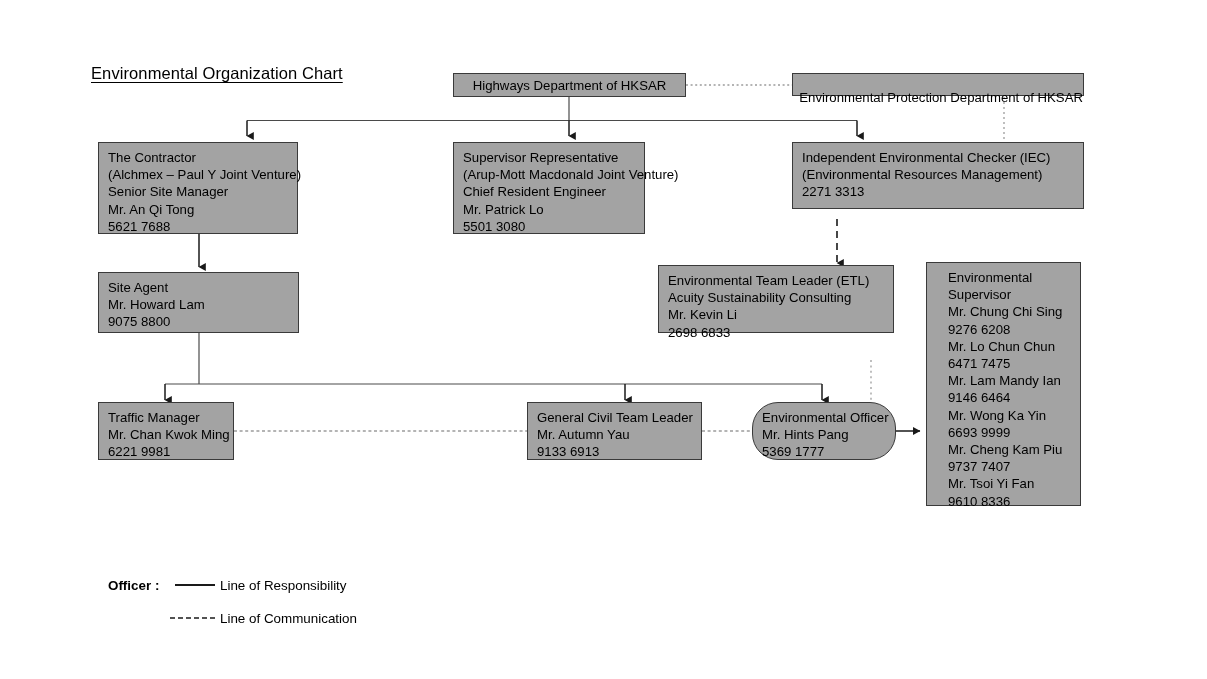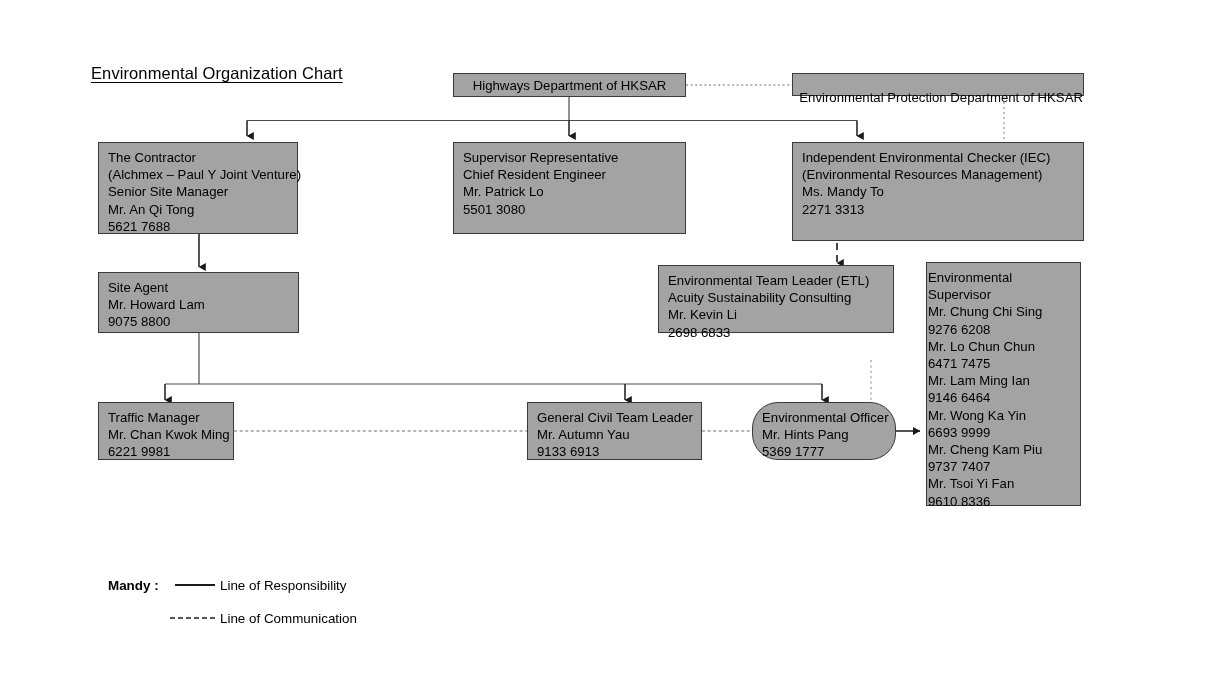--- a/index.html
+++ b/index.html
@@ -99,55 +99,55 @@
   </div>
 
   <div class="node" style="left:98px;top:142px;width:200px;height:92px;">
     <div class="ln">The Contractor</div>
     <div class="ln">(Alchmex – Paul Y Joint Venture)</div>
     <div class="ln">Senior Site Manager</div>
     <div class="ln">Mr. An Qi Tong</div>
     <div class="ln">5621 7688</div>
   </div>
 
-  <div class="node" style="left:453px;top:142px;width:233px;height:92px;">
+  <div class="node" style="left:453px;top:142px;width:192px;height:92px;">
     <div class="ln">Supervisor Representative</div>
+    <div class="ln">(Arup-Mott Macdonald Joint Venture)</div>
     <div class="ln">Chief Resident Engineer</div>
     <div class="ln">Mr. Patrick Lo</div>
     <div class="ln">5501 3080</div>
   </div>
 
-  <div class="node" style="left:792px;top:142px;width:292px;height:99px;">
+  <div class="node" style="left:792px;top:142px;width:292px;height:67px;">
     <div class="ln">Independent Environmental Checker (IEC)</div>
     <div class="ln">(Environmental Resources Management)</div>
-    <div class="ln">Ms. Mandy To</div>
     <div class="ln">2271 3313</div>
   </div>
 
   <div class="node" style="left:98px;top:272px;width:201px;height:61px;">
     <div class="ln">Site Agent</div>
     <div class="ln">Mr. Howard Lam</div>
     <div class="ln">9075 8800</div>
   </div>
 
   <div class="node" style="left:658px;top:265px;width:236px;height:68px;">
     <div class="ln">Environmental Team Leader (ETL)</div>
     <div class="ln">Acuity Sustainability Consulting</div>
     <div class="ln">Mr. Kevin Li</div>
     <div class="ln">2698 6833</div>
   </div>
 
-  <div class="node" style="left:926px;top:262px;width:155px;height:244px;padding-left:1px;">
+  <div class="node" style="left:926px;top:262px;width:155px;height:244px;padding-left:21px;">
     <div class="ln">Environmental</div>
     <div class="ln">Supervisor</div>
     <div class="ln">Mr. Chung Chi Sing</div>
     <div class="ln">9276 6208</div>
     <div class="ln">Mr. Lo Chun Chun</div>
     <div class="ln">6471 7475</div>
-    <div class="ln">Mr. Lam Ming Ian</div>
+    <div class="ln">Mr. Lam Mandy Ian</div>
     <div class="ln">9146 6464</div>
     <div class="ln">Mr. Wong Ka Yin</div>
     <div class="ln">6693 9999</div>
     <div class="ln">Mr. Cheng Kam Piu</div>
     <div class="ln">9737 7407</div>
     <div class="ln">Mr. Tsoi Yi Fan</div>
     <div class="ln">9610 8336</div>
   </div>
 
   <div class="node" style="left:98px;top:402px;width:136px;height:58px;">
@@ -161,17 +161,17 @@
     <div class="ln">Mr. Autumn Yau</div>
     <div class="ln">9133 6913</div>
   </div>
 
   <div class="node" style="left:752px;top:402px;width:144px;height:58px;border-radius:26px;">
     <div class="ln">Environmental Officer</div>
     <div class="ln">Mr. Hints Pang</div>
     <div class="ln">5369 1777</div>
   </div>
 
-  <div class="legend-label">Mandy :</div>
+  <div class="legend-label">Officer :</div>
   <div class="legend-text" id="legend-resp-text">Line of Responsibility</div>
   <div class="legend-text" id="legend-comm-text">Line of Communication</div>
 
 </div>
 
 </body></html>

